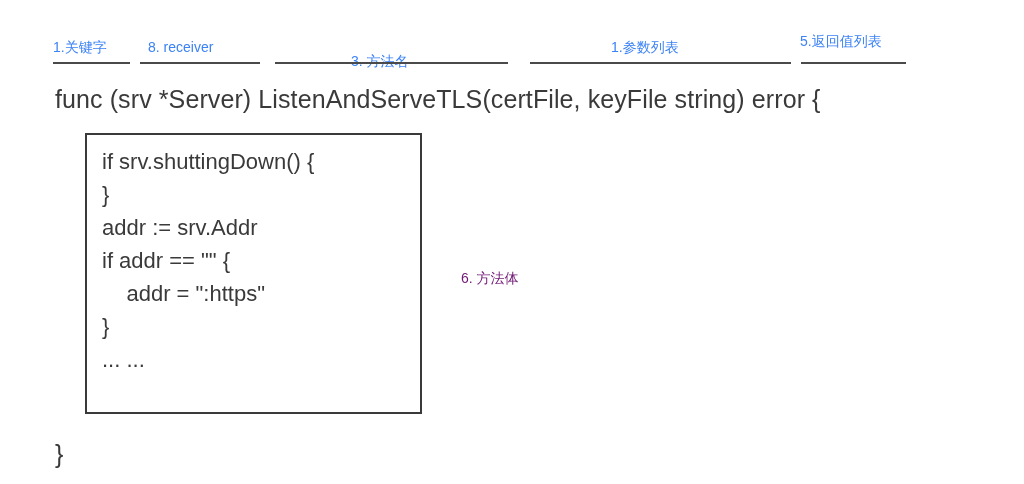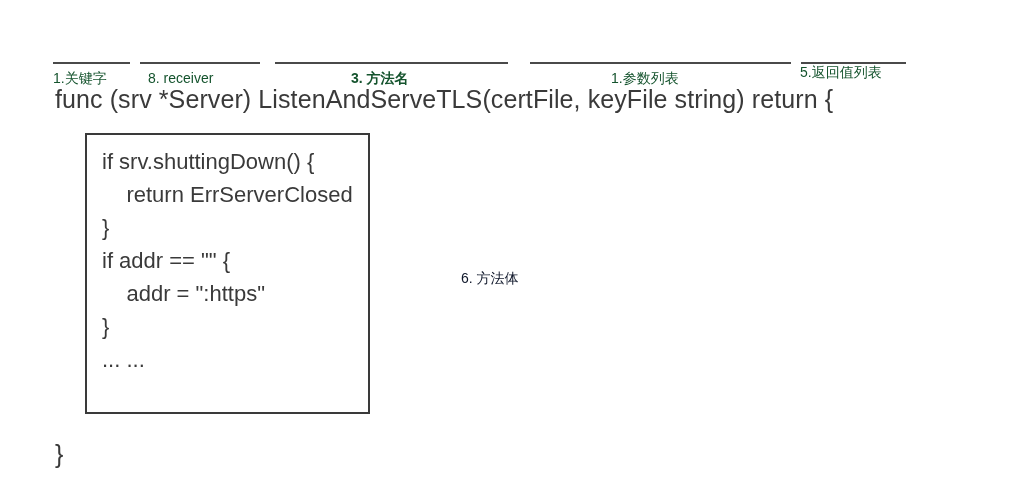--- a/index.html
+++ b/index.html
@@ -19,23 +19,22 @@
   #diagram {
     position: absolute;
     inset: 0;
   }
 
   
   .annot {
     position: absolute;
     font-size: 14px;
     line-height: 18px;
-    color: #14532d;
+    color: #3b82f6;
     white-space: nowrap;
-    margin-top: 31px;
   }
   .annot-rule {
     position: absolute;
     height: 0;
     border-top: 2px solid #4a4a4a;
   }
 
   
   .signature {
     position: absolute;
@@ -46,21 +45,21 @@
     color: #3a3a3a;
     white-space: nowrap;
     letter-spacing: 0.1px;
   }
 
   
   .body-box {
     position: absolute;
     left: 85px;
     top: 133px;
-    width: 285px;
+    width: 337px;
     height: 281px;
     box-sizing: border-box;
     border: 2px solid #3a3a3a;
     background: #ffffff;
   }
   .code {
     position: absolute;
     left: 15px;
     top: 10px;
     font-size: 22px;
@@ -72,21 +71,21 @@
     white-space: pre;
   }
 
   
   .body-annot {
     position: absolute;
     left: 461px;
     top: 269px;
     font-size: 14px;
     line-height: 18px;
-    color: #0f172a;
+    color: #701a75;
     white-space: nowrap;
   }
 
   
   .closing-brace {
     position: absolute;
     left: 55px;
     top: 437px;
     font-size: 25px;
     line-height: 34px;
@@ -97,32 +96,32 @@
 <body>
 
 <div id="diagram">
 
   <div class="annot" id="a0" style="left: 53px; top: 38px;">1.关键字</div>
   <div class="annot-rule" id="r0" style="left: 53px; top: 62px; width: 77px;"></div>
 
   <div class="annot" id="a1" style="left: 148px; top: 38px;">8. receiver</div>
   <div class="annot-rule" id="r1" style="left: 140px; top: 62px; width: 120px;"></div>
 
-  <div class="annot" id="a2" style="left: 351px; top: 38px; font-weight: bold;">3. 方法名</div>
+  <div class="annot" id="a2" style="left: 351px; top: 52px;">3. 方法名</div>
   <div class="annot-rule" id="r2" style="left: 275px; top: 62px; width: 233px;"></div>
 
   <div class="annot" id="a3" style="left: 611px; top: 38px;">1.参数列表</div>
   <div class="annot-rule" id="r3" style="left: 530px; top: 62px; width: 261px;"></div>
 
   <div class="annot" id="a4" style="left: 800px; top: 32px;">5.返回值列表</div>
   <div class="annot-rule" id="r4" style="left: 801px; top: 62px; width: 105px;"></div>
 
-  <div class="signature">func (srv *Server) ListenAndServeTLS(certFile, keyFile string) return {</div>
+  <div class="signature">func (srv *Server) ListenAndServeTLS(certFile, keyFile string) error {</div>
 
   <div class="body-box">
-    <div class="code" id="code-block"><div class="code-line">if srv.shuttingDown() {</div><div class="code-line">    return ErrServerClosed</div><div class="code-line">}</div><div class="code-line">if addr == "" {</div><div class="code-line">    addr = ":https"</div><div class="code-line">}</div><div class="code-line">... ...</div></div>
+    <div class="code" id="code-block"><div class="code-line">if srv.shuttingDown() {</div><div class="code-line">}</div><div class="code-line">addr := srv.Addr</div><div class="code-line">if addr == "" {</div><div class="code-line">    addr = ":https"</div><div class="code-line">}</div><div class="code-line">... ...</div></div>
   </div>
 
   <div class="body-annot">6. 方法体</div>
 
   <div class="closing-brace">}</div>
 
 </div>
 
 </body></html>

